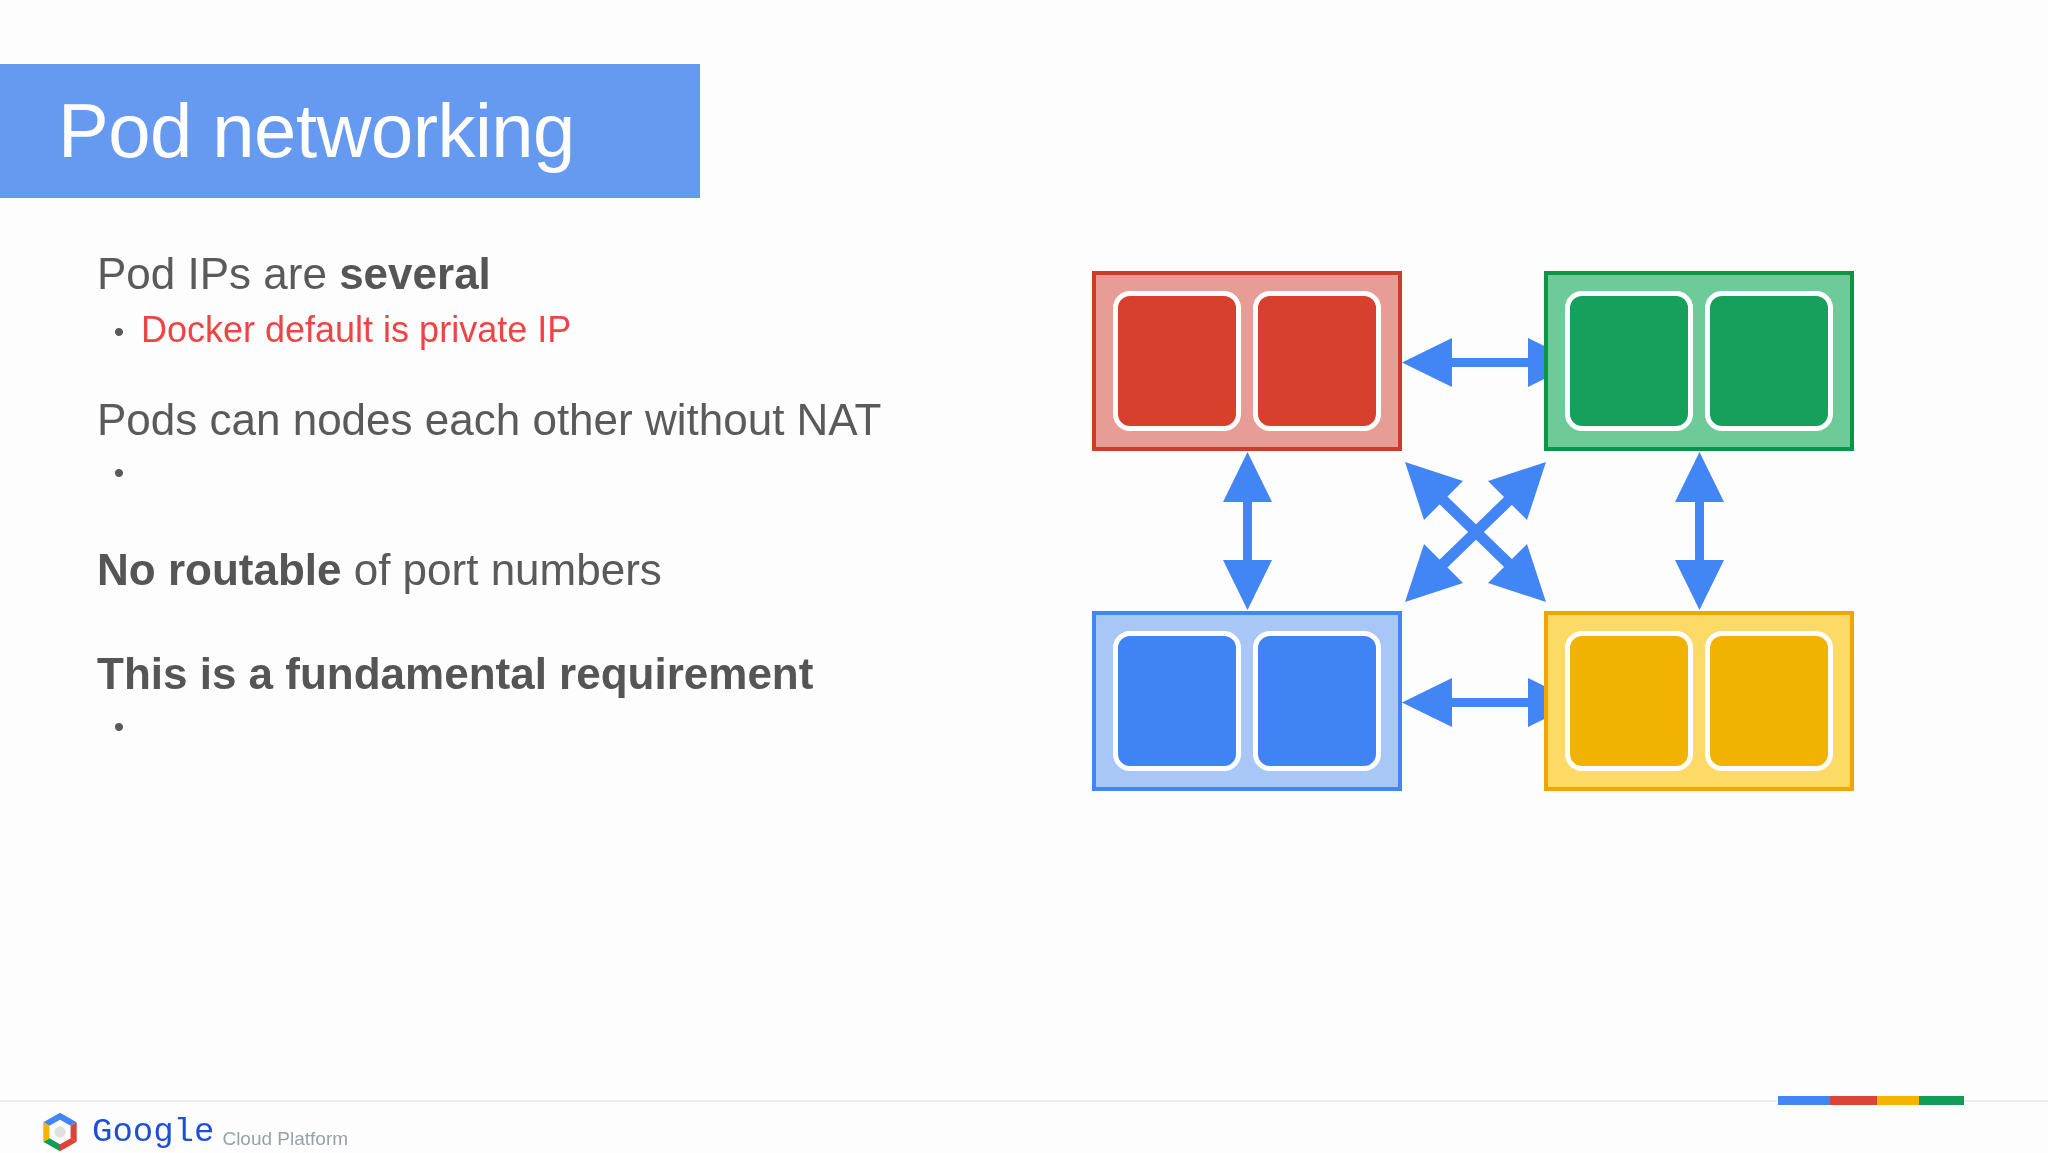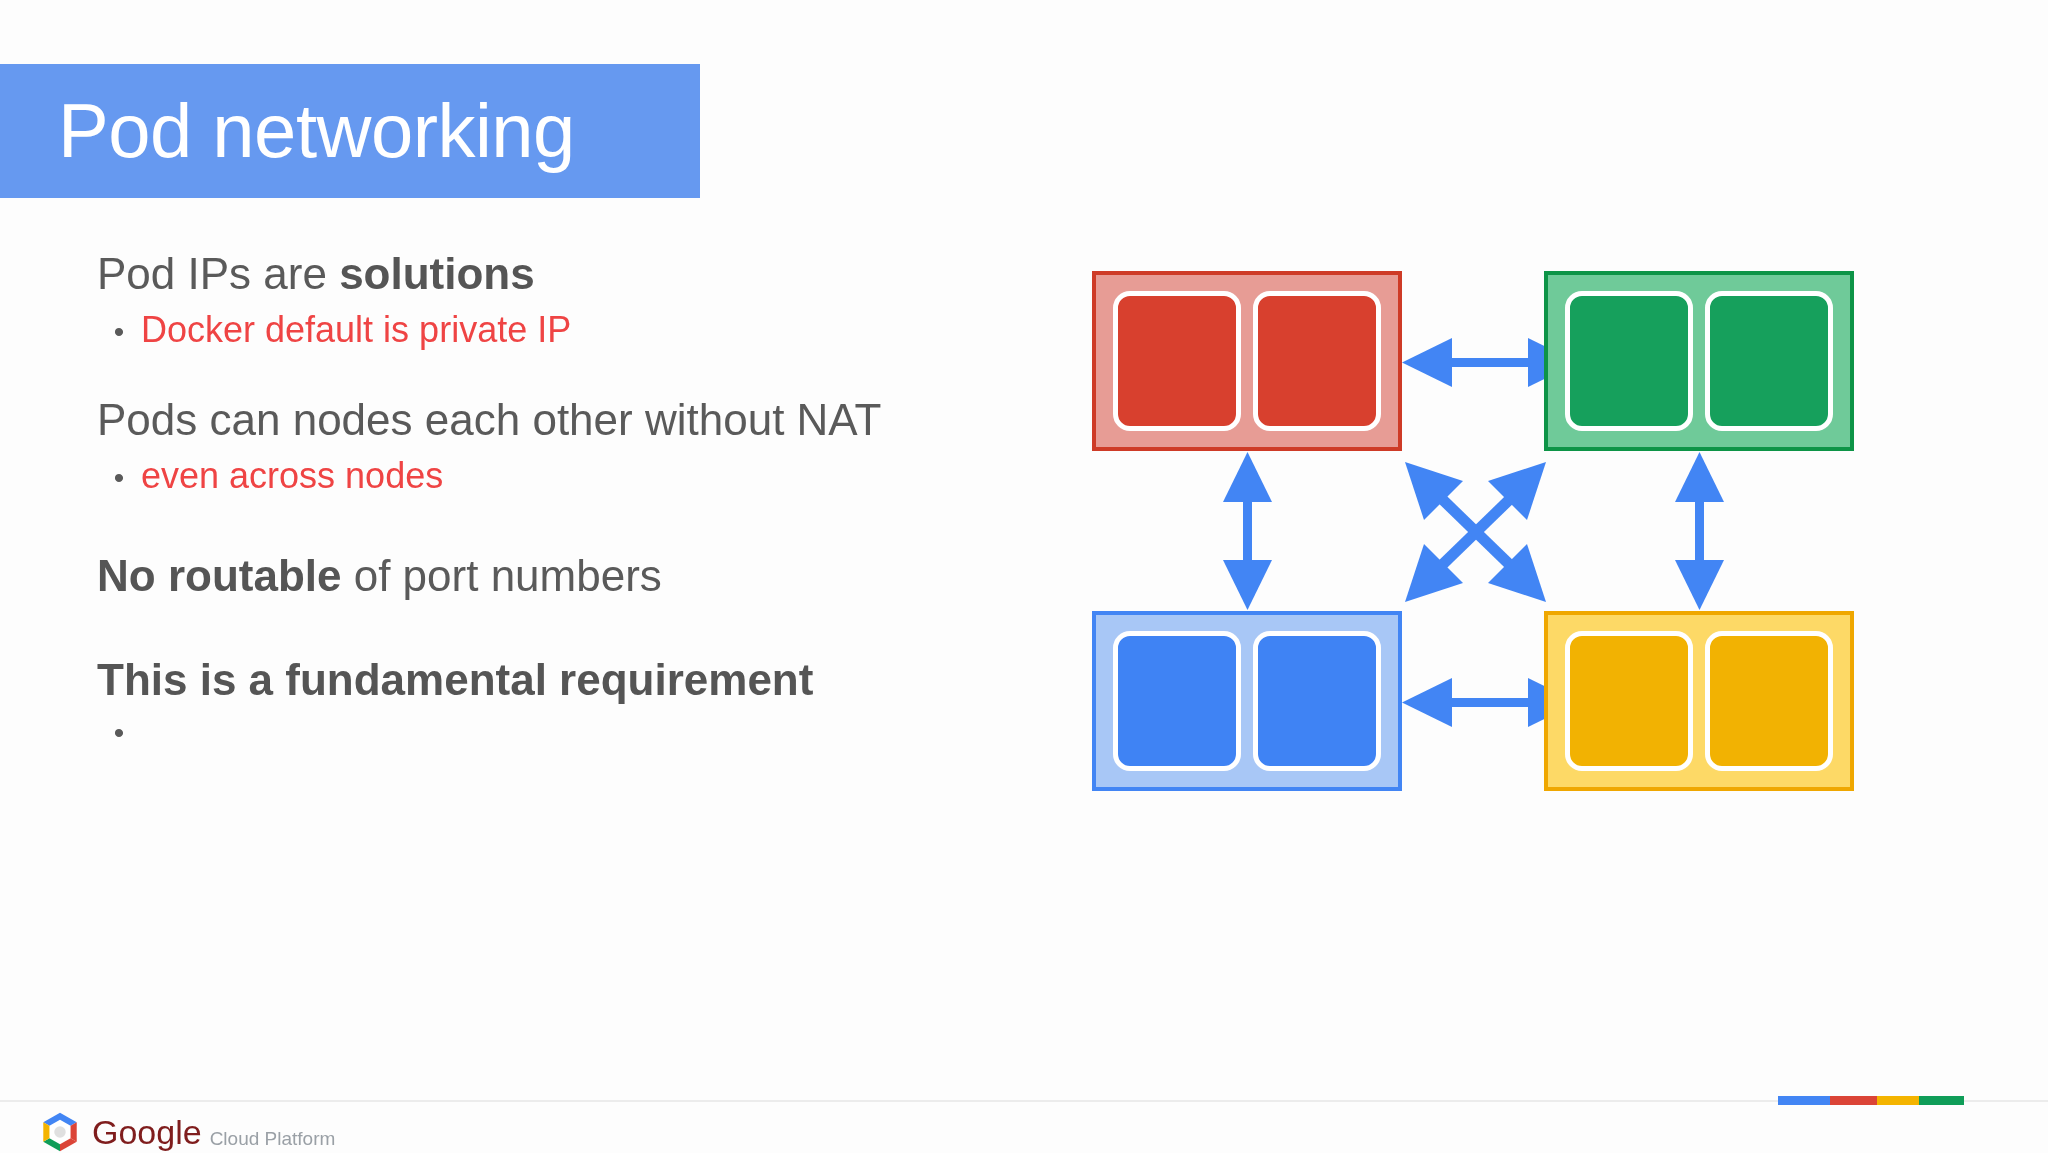--- a/index.html
+++ b/index.html
@@ -139,23 +139,23 @@
   }
   #gcp-logo {
     position: absolute;
     left: 38px;
     top: 1110px;
     display: flex;
     align-items: center;
   }
   #gcp-hex { width: 44px; height: 44px; margin-right: 10px; }
   #gcp-word {
-    font-family: Liberation Sans, sans-serif;
+    font-family: Liberation Mono, monospace;
     font-size: 34px;
-    color: #7f1d1d;
+    color: #1d4ed8;
     letter-spacing: 0px;
     line-height: 1;
   }
   #gcp-sub {
     font-size: 19px;
     color: #9aa0a6;
     margin-left: 8px;
     line-height: 1;
     position: relative;
     top: 6px;
@@ -177,32 +177,31 @@
 </head>
 <body>
 
 <div id="slide">
 
   <div id="title-banner"></div>
   <div id="title-text">Pod networking</div>
 
   <div id="body-block">
 
-    <div class="lead"><span>Pod IPs are </span><b>solutions</b><span></span></div>
+    <div class="lead"><span>Pod IPs are </span><b>several</b><span></span></div>
     <div class="sub-row">
       <span class="bullet-dot">•</span>
       <span class="sub-text">Docker default is private IP</span>
     </div>
 
     <div class="gap-a"></div>
 
     <div class="lead"><span>Pods can nodes each other without NAT</span><b></b><span></span></div>
     <div class="sub-row">
       <span class="bullet-dot">•</span>
-      <span class="sub-text">even across nodes</span>
     </div>
 
     <div class="gap-c"></div>
 
     <div class="lead"><span></span><b>No routable</b><span> of port numbers</span></div>
 
     <div class="gap-d"></div>
 
     <div class="lead"><span></span><b>This is a fundamental requirement</b><span></span></div>
     <div class="sub-row">

